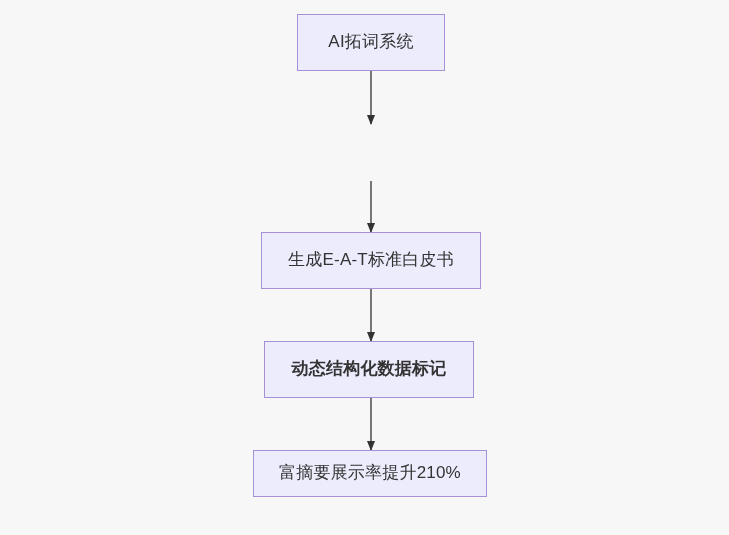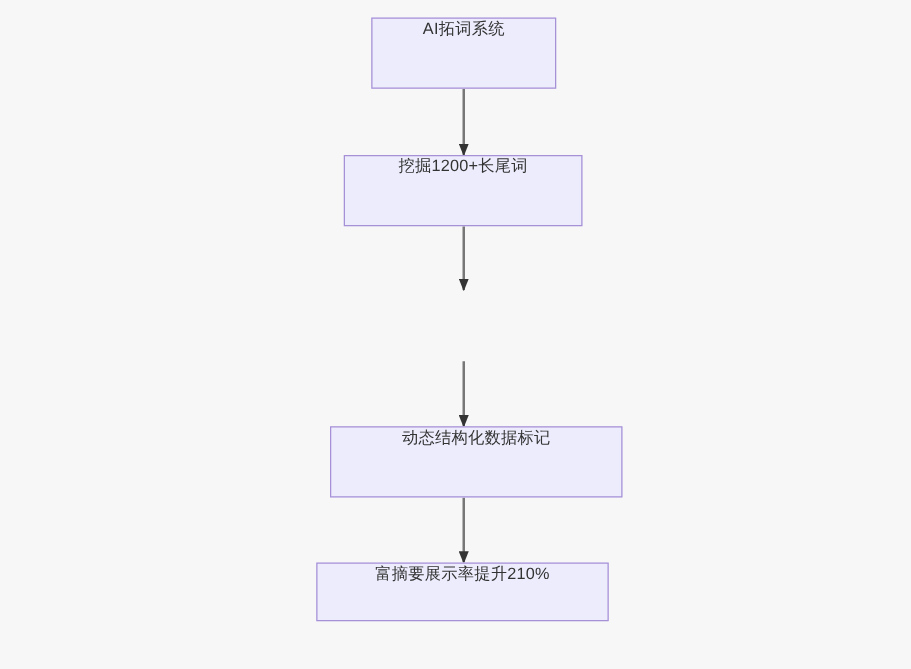--- a/index.html
+++ b/index.html
@@ -17,23 +17,24 @@
     position: relative;
     width: 729px;
     height: 535px;
   }
   .flow-node {
     position: absolute;
     box-sizing: border-box;
     background: #ececfd;
     border: 1.6px solid #a690d6;
     display: flex;
+    align-items: center;
     justify-content: center;
     color: #333333;
-    font-size: 13px;
+    font-size: 17px;
     line-height: 1.2;
     letter-spacing: 0.2px;
     white-space: nowrap;
   }
   .flow-node-label {
     display: block;
   }
   .connector-layer {
     position: absolute;
     left: 0;
@@ -65,26 +66,26 @@
     </g>
     <g>
       <line x1="371" y1="398" x2="371" y2="450" stroke="#777777" stroke-width="2" marker-end="url(#arrowhead)"></line>
     </g>
   </svg>
 
   <div class="flow-node" style="left:297px; top:14px; width:148px; height:57px;">
     <span class="flow-node-label">AI拓词系统</span>
   </div>
 
-  <div class="flow-node" style="left:275px; top:124px; width:191px; height:57px;">
-    <span class="flow-node-label">挖掘1200+长尾词</span>
+
+  <div class="flow-node" style="left:261px; top:232px; width:220px; height:57px;">
+    <span class="flow-node-label">生成E-A-T标准白皮书</span>
   </div>
 
-
-  <div class="flow-node" style="left:264px; top:341px; width:234px; height:57px;">
+  <div class="flow-node" style="left:264px; top:341px; width:210px; height:57px;font-weight:bold;">
     <span class="flow-node-label">动态结构化数据标记</span>
   </div>
 
   <div class="flow-node" style="left:253px; top:450px; width:234px; height:47px;">
     <span class="flow-node-label">富摘要展示率提升210%</span>
   </div>
 
 </div>
 
 </body></html>

